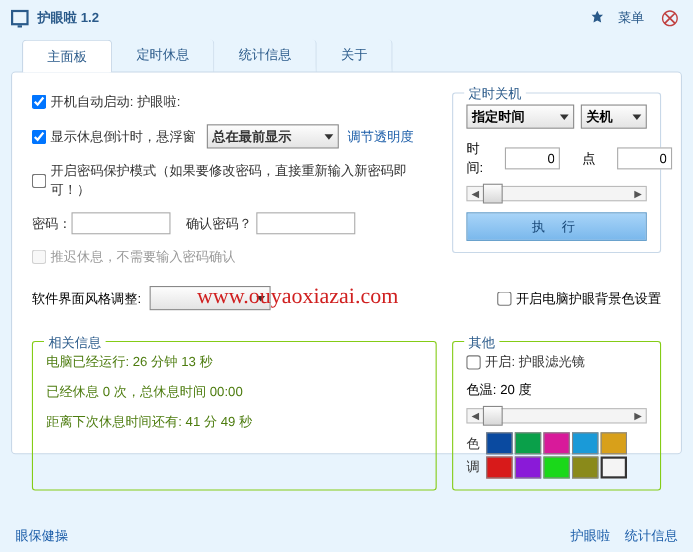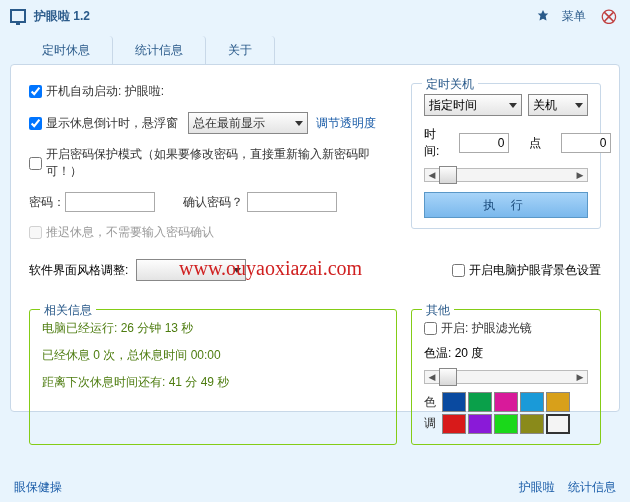--- a/index.html
+++ b/index.html
@@ -15,21 +15,21 @@
 .tabs { display: flex; padding-left: 20px; margin-top: 4px; }
 .tab { padding: 6px 22px; background: #e8f4fd; color: #2a5a8a; cursor: pointer; border-top-left-radius: 4px; border-top-right-radius: 4px; position: relative; }
 .tab.active { background: #fff; border: 1px solid #c8d8e8; border-bottom: none; z-index: 2; }
 .tab:not(.active) { border-right: 1px solid #c8d8e8; }
 .panel { background: #fff; margin: 0 10px; border: 1px solid #c8d8e8; border-radius: 4px; padding: 18px 18px 14px 18px; position: relative; height: 348px; margin-top: -1px; }
 .main-area { display: flex; gap: 14px; }
 .left-col { flex: 1; }
 .right-col { width: 190px; }
 .row { display: flex; align-items: center; margin-bottom: 12px; color: #333; }
 input[type=checkbox] { margin-right: 4px; width: 13px; height: 13px; }
-.sel { border: 1px solid #888; background: linear-gradient(#fdfdfd,#e4e4e4); height: 22px; padding: 0 4px; display: flex; align-items: center; justify-content: space-between; min-width: 0; }
+.sel { border: 1px solid #888; background: linear-gradient(#fdfdfd,#e4e4e4); height: 22px; padding: 0 4px; display: flex; align-items: center; justify-content: space-between; min-width: 0; font-weight: bold; }
 .sel-arrow { border-left: 4px solid transparent; border-right: 4px solid transparent; border-top: 5px solid #333; margin-left: 6px; }
 .link-btn { color: #1a5ca8; cursor: pointer; margin-left: 8px; }
 .gray { color: #999; }
 .text-input { border: 1px solid #aaa; height: 20px; padding: 0 4px; }
 .fieldset { border: 1px solid #84cc16; border-radius: 3px; padding: 10px 12px; position: relative; margin-top: 24px; }
 .legend { position: absolute; top: -8px; left: 10px; background: #fff; padding: 0 4px; color: #2a5a8a; }
 .shutdown-box { border: 1px solid #c8d8e8; border-radius: 3px; padding: 10px 12px; position: relative; }
 .num-input { border: 1px solid #aaa; width: 50px; height: 20px; text-align: right; padding: 0 4px; }
 .slider-track { height: 14px; border: 1px solid #bbb; background: #f4f4f4; position: relative; margin-top: 8px; display: flex; align-items: center; }
 .slider-thumb { width: 18px; height: 18px; background: linear-gradient(#fdfdfd,#d8d8d8); border: 1px solid #888; position: absolute; left: 0; top: -3px; }
@@ -60,20 +60,21 @@
   <div class="titlebar-right">
     <svg class="pin-icon" viewBox="0 0 16 16">
         <path fill="#2a5a8a" d="M8 1l2 4h4l-3 3 1 5-4-2-4 2 1-5-3-3h4z"></path>
       </svg>
     <span class="menu-text">菜单</span>
     <span class="close-btn">⛒</span>
   </div>
 </div>
 
 <div class="tabs">
+  <div class="tab active">主面板</div>
   <div class="tab">定时休息</div>
   <div class="tab">统计信息</div>
   <div class="tab">关于</div>
 </div>
 
 <div class="panel">
   <div class="main-area">
     <div class="left-col">
       <div class="row">
         <input type="checkbox" checked="" style="">
@@ -88,21 +89,21 @@
         </div>
         <span class="link-btn">调节透明度</span>
       </div>
       <div class="row">
         <input type="checkbox" style="">
         <span>开启密码保护模式（如果要修改密码，直接重新输入新密码即可！）</span>
       </div>
       <div class="row">
         <span>密码：</span>
         <input class="text-input" style="width: 90px;" type="password">
-        <span style="margin-left:28px">确认密码？</span>
+        <span style="margin-left:14px">确认密码？</span>
         <input class="text-input" style="width: 90px; margin-left: 4px;" type="password">
       </div>
       <div class="row gray">
         <input type="checkbox" disabled="" style="">
         <span>推迟休息，不需要输入密码确认</span>
       </div>
     </div>
 
     <div class="right-col">
       <div class="shutdown-box">

